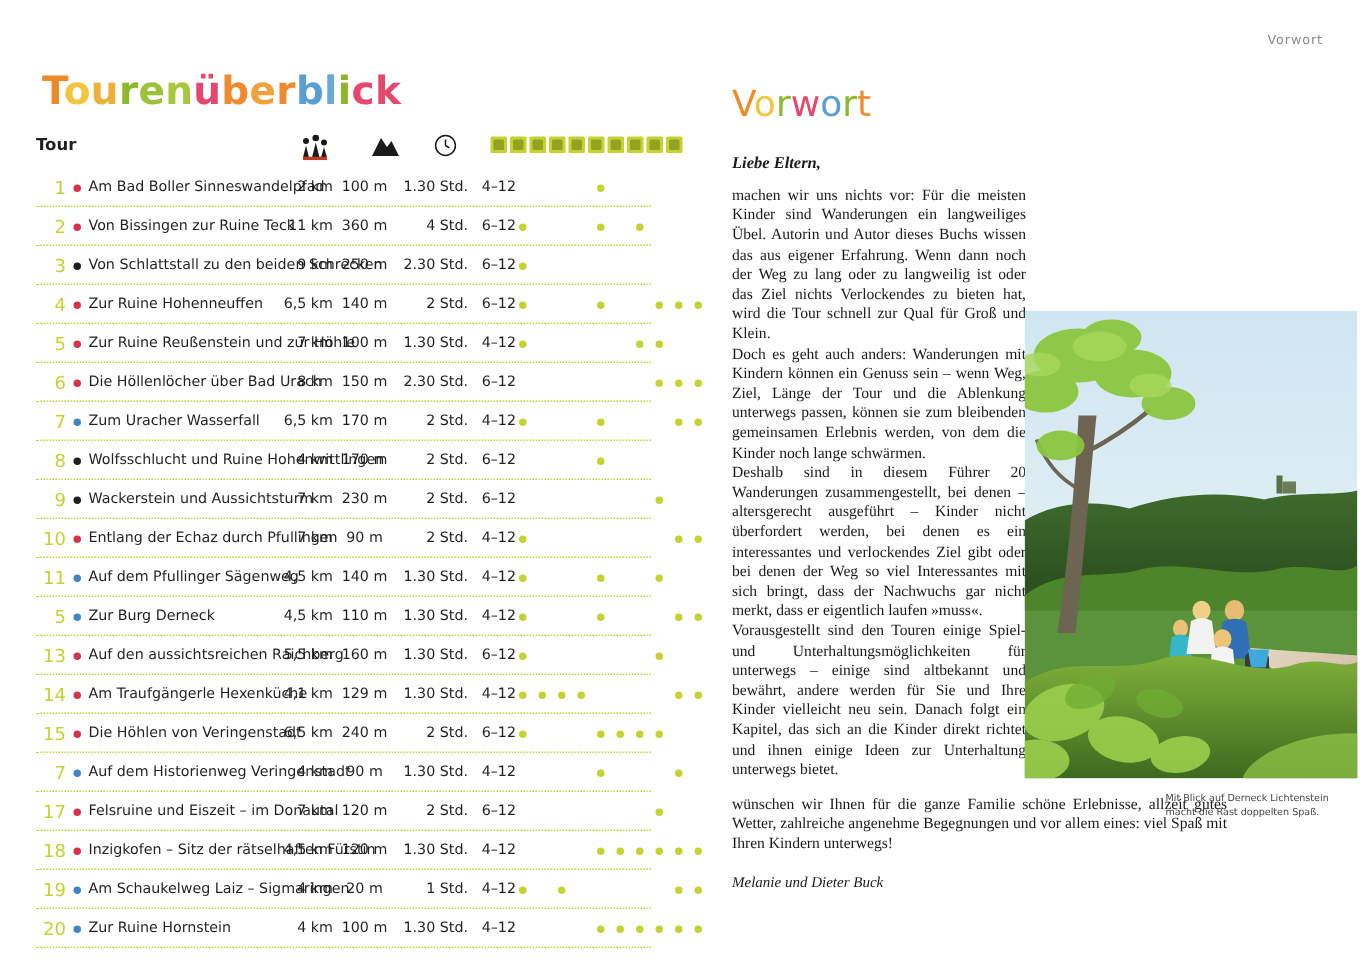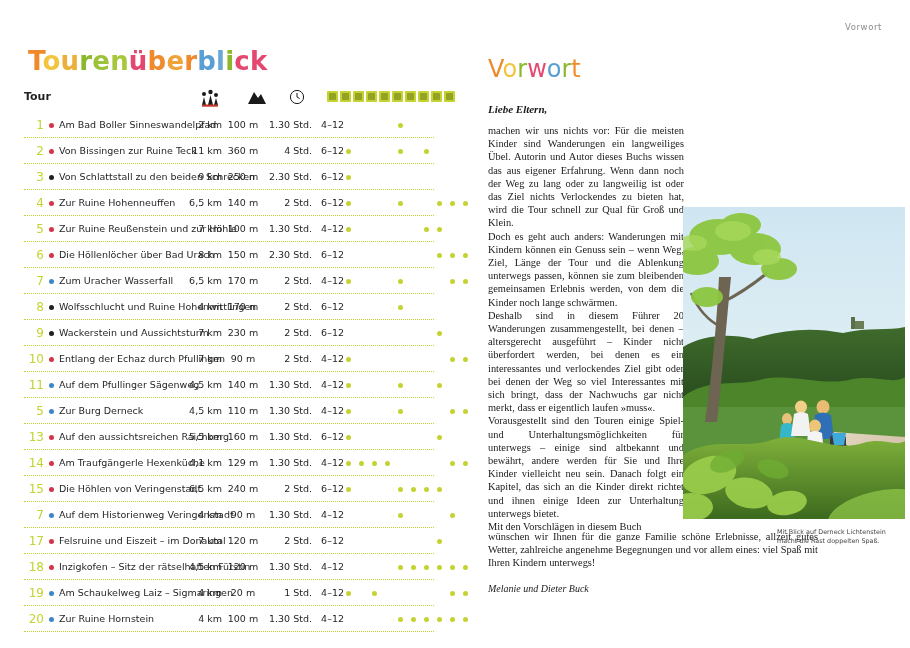--- a/index.html
+++ b/index.html
@@ -496,21 +496,20 @@
 
   <div class="right-page">
     <div class="running-head">Vorwort</div>
     <div class="title-vorwort" id="title-vorwort"><span style="color: rgb(240, 138, 40);">V</span><span style="color: rgb(242, 197, 61);">o</span><span style="color: rgb(140, 184, 43);">r</span><span style="color: rgb(228, 72, 111);">w</span><span style="color: rgb(90, 159, 212);">o</span><span style="color: rgb(140, 184, 43);">r</span><span style="color: rgb(239, 139, 44);">t</span></div>
     <div class="salutation">Liebe Eltern,</div>
     <div class="body-col" id="body-col">
         <p>machen wir uns nichts vor: Für die meisten Kinder sind Wanderungen ein langweiliges Übel. Autorin und Autor dieses Buchs wissen das aus eigener Erfahrung. Wenn dann noch der Weg zu lang oder zu langweilig ist oder das Ziel nichts Verlockendes zu bieten hat, wird die Tour schnell zur Qual für Groß und Klein.</p>
         <p>Doch es geht auch anders: Wanderungen mit Kindern können ein Genuss sein – wenn Weg, Ziel, Länge der Tour und die Ablenkung unterwegs passen, können sie zum bleibenden gemeinsamen Erlebnis werden, von dem die Kinder noch lange schwärmen.</p>
         <p>Deshalb sind in diesem Führer 20 Wanderungen zusammengestellt, bei denen – altersgerecht ausgeführt – Kinder nicht überfordert werden, bei denen es ein interessantes und verlockendes Ziel gibt oder bei denen der Weg so viel Interessantes mit sich bringt, dass der Nachwuchs gar nicht merkt, dass er eigentlich laufen »muss«.</p>
         <p>Vorausgestellt sind den Touren einige Spiel- und Unterhaltungsmöglichkeiten für unterwegs – einige sind altbekannt und bewährt, andere werden für Sie und Ihre Kinder vielleicht neu sein. Danach folgt ein Kapitel, das sich an die Kinder direkt richtet und ihnen einige Ideen zur Unterhaltung unterwegs bietet.</p>
-        <p>Mit den Vorschlägen in diesem Buch</p>
       </div>
     <div class="body-wide">wünschen wir Ihnen für die ganze Familie schöne Erlebnisse, allzeit gutes Wetter, zahlreiche angenehme Begegnungen und vor allem eines: viel Spaß mit Ihren Kindern unterwegs!</div>
     <div class="signature">Melanie und Dieter Buck</div>
     <div class="page-num">5</div>
   </div>
 
   <div class="photo">
     <svg width="222" height="312" viewBox="0 0 222 312">
       <defs>
         <linearGradient id="sky" x1="0" y1="0" x2="0" y2="1">

